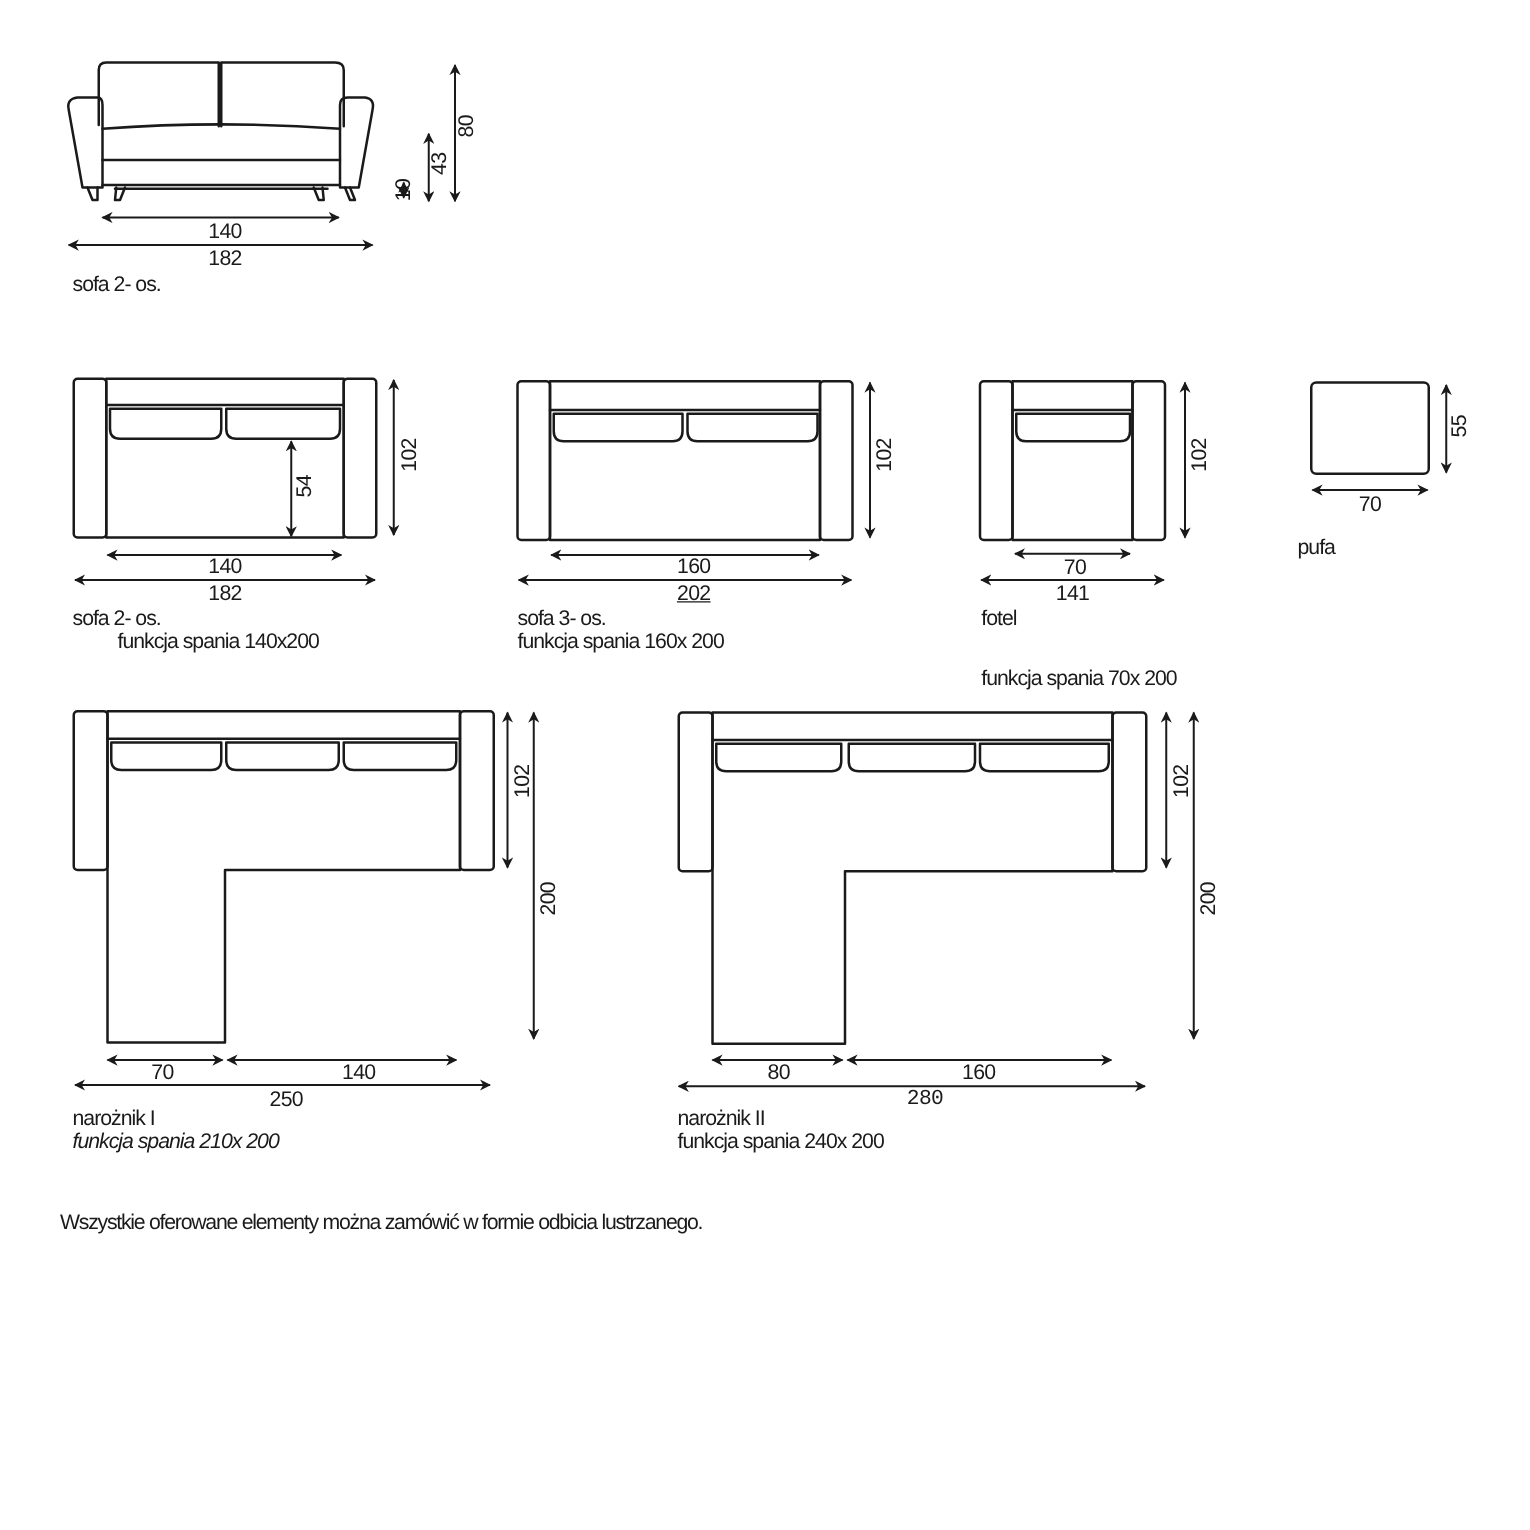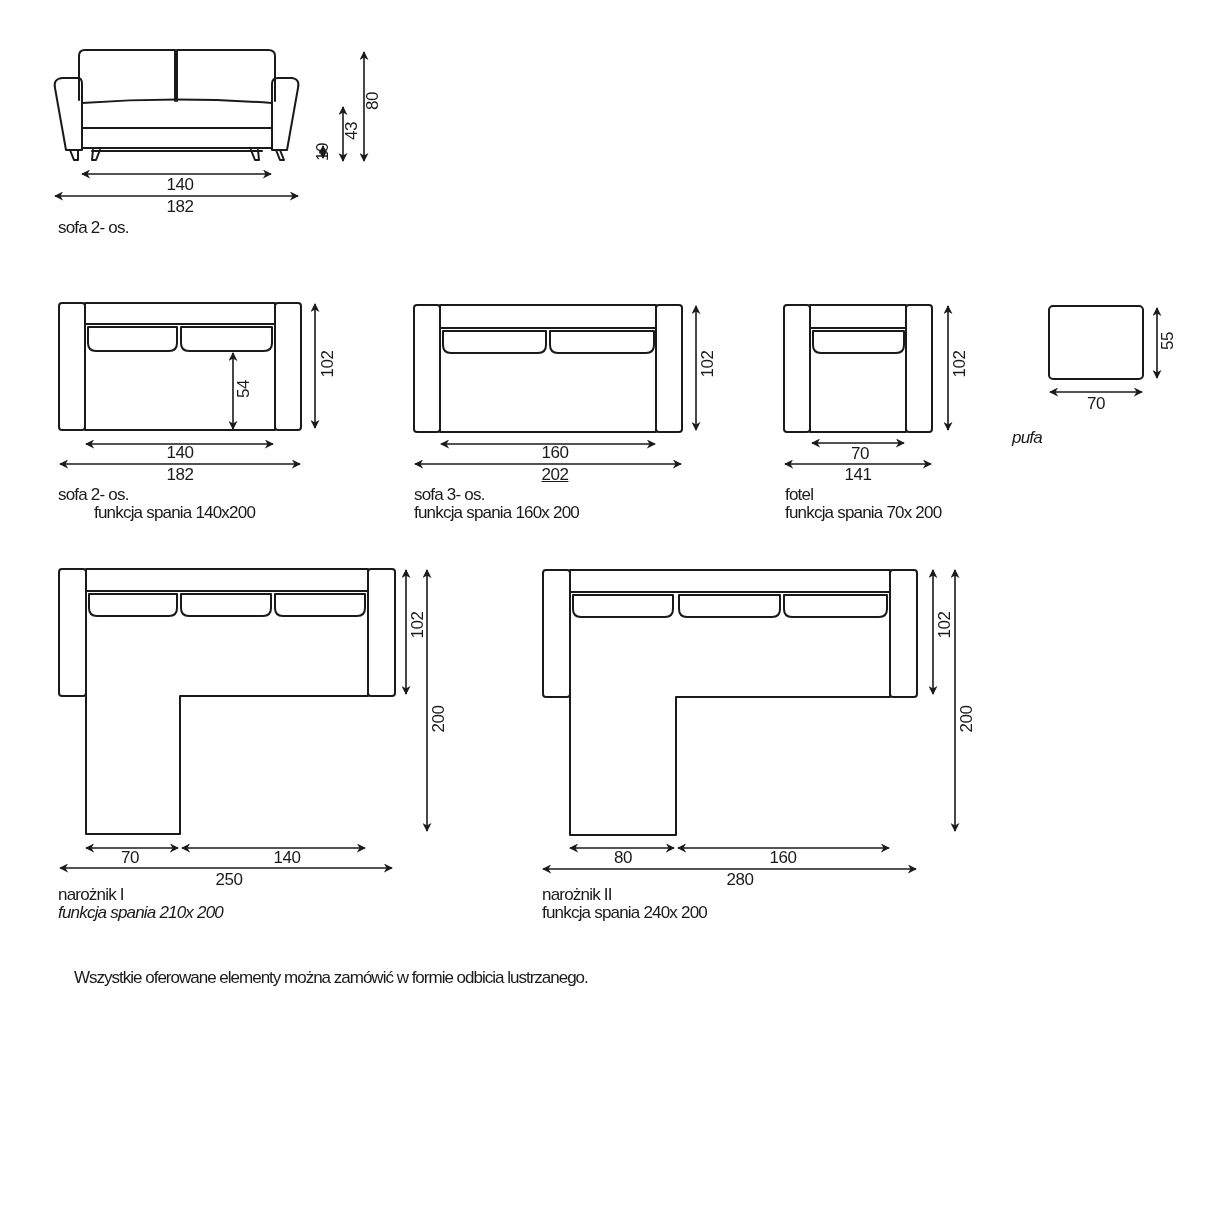--- a/index.html
+++ b/index.html
@@ -2,21 +2,21 @@
 <html><head>
 <meta charset="utf-8">
 <style>
   html, body { margin:0; padding:0; background:#ffffff; }
   body { width:1224px; height:1224px; position:relative; overflow:hidden;
          font-family:"Liberation Sans", "DejaVu Sans", sans-serif; color:#1a1a1a; }
   svg.canvas { position:absolute; left:0; top:0; }
   .lbl { position:absolute; font-size:17px; letter-spacing:-0.8px; line-height:19px; white-space:nowrap; }
   .dim { position:absolute; font-size:17px; letter-spacing:-0.5px; line-height:18px; white-space:nowrap; text-align:center; }
   .vdim { position:absolute; font-size:17px; letter-spacing:-0.5px; line-height:18px; white-space:nowrap; transform:rotate(-90deg); transform-origin:center center; text-align:center; }
-  .note { position:absolute; left:74px; top:968px; font-size:17px; letter-spacing:-1px; white-space:nowrap; }
+  .note { position:absolute; left:48px; top:968px; font-size:17px; letter-spacing:-1px; white-space:nowrap; }
 </style>
 </head>
 <body>
 
 <svg class="canvas" width="1224" height="1224" viewBox="0 0 1224 1224" xmlns="http://www.w3.org/2000/svg">
   <defs>
     <marker id="ah" viewBox="0 0 10 10" refX="9" refY="5" markerWidth="9" markerHeight="9" orient="auto-start-reverse" markerUnits="userSpaceOnUse">
       <path d="M0,0 L10,5 L0,10 L3,5 Z" fill="#1a1a1a"></path>
     </marker>
   </defs>
@@ -146,35 +146,35 @@
 <div class="dim" style="left:525px; top:444px; width:60px;">160</div>
 <div class="dim" style="left:525px; top:466px; width:60px;text-decoration:underline;">202</div>
 <div class="vdim" style="left:690px; top:355px; width:36px;">102</div>
 <div class="lbl" style="left:414px; top:485px;">sofa 3- os.</div>
 <div class="lbl" style="left:414px; top:503px;">funkcja spania  160x 200</div>
 
 <div class="dim" style="left:830px; top:445px; width:60px;">70</div>
 <div class="dim" style="left:828px; top:466px; width:60px;">141</div>
 <div class="vdim" style="left:942px; top:355px; width:36px;">102</div>
 <div class="lbl" style="left:785px; top:485px;">fotel</div>
-<div class="lbl" style="left:785px; top:503px;">funkcja spania  70x 200</div>
+<div class="lbl" style="left:785px; top:533px;">funkcja spania  70x 200</div>
 
 <div class="dim" style="left:1066px; top:395px; width:60px;">70</div>
 <div class="vdim" style="left:1153px; top:332px; width:30px;">55</div>
-<div class="lbl" style="left:1012px; top:428px;font-style:italic;">pufa</div>
+<div class="lbl" style="left:1038px; top:428px;">pufa</div>
 
 <div class="dim" style="left:100px; top:849px; width:60px;">70</div>
 <div class="dim" style="left:257px; top:849px; width:60px;">140</div>
 <div class="dim" style="left:199px; top:871px; width:60px;">250</div>
 <div class="vdim" style="left:400px; top:616px; width:36px;">102</div>
 <div class="vdim" style="left:421px; top:710px; width:36px;">200</div>
 <div class="lbl" style="left:58px; top:885px;">narożnik I</div>
 <div class="lbl" style="left:58px; top:903px;font-style:italic;">funkcja spania  210x 200</div>
 
 <div class="dim" style="left:593px; top:849px; width:60px;">80</div>
 <div class="dim" style="left:753px; top:849px; width:60px;">160</div>
-<div class="dim" style="left:710px; top:871px; width:60px;">280</div>
+<div class="dim" style="left:710px; top:871px; width:60px;font-family:Liberation Mono, monospace;">280</div>
 <div class="vdim" style="left:927px; top:616px; width:36px;">102</div>
 <div class="vdim" style="left:949px; top:710px; width:36px;">200</div>
 <div class="lbl" style="left:542px; top:885px;">narożnik II</div>
 <div class="lbl" style="left:542px; top:903px;">funkcja spania  240x 200</div>
 
 <div class="note">Wszystkie oferowane elementy można zamówić w formie odbicia lustrzanego.</div>
 
 </body></html>

